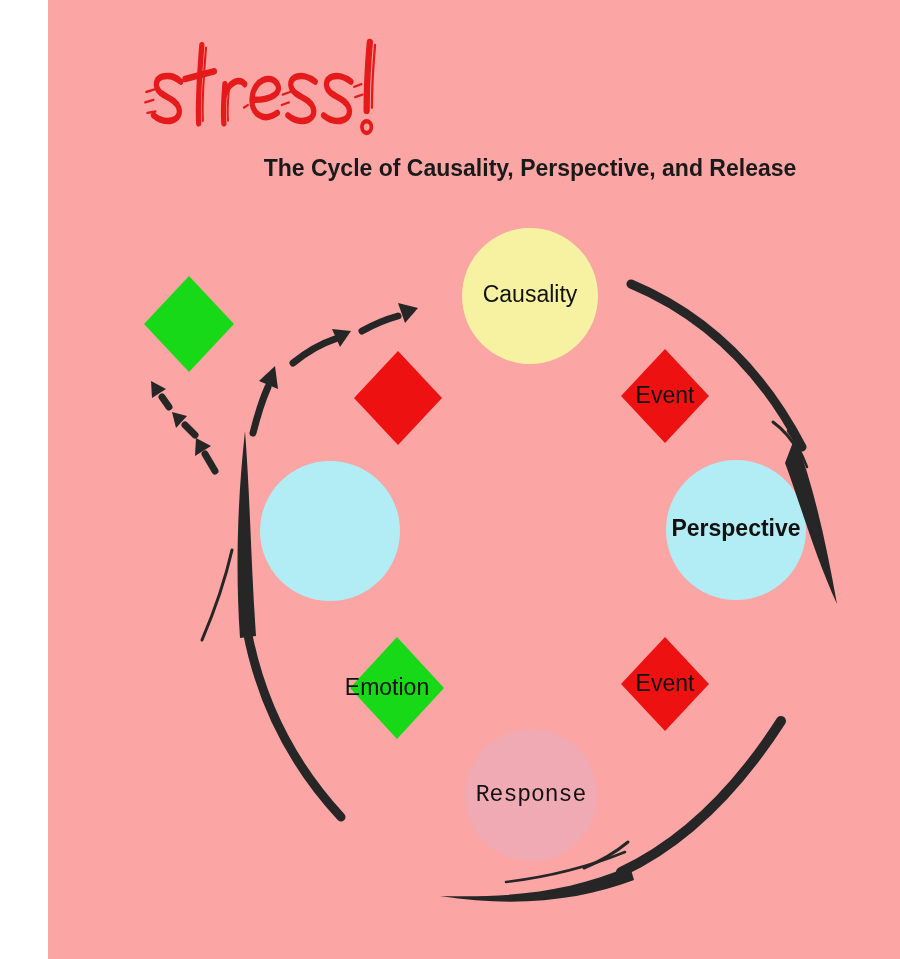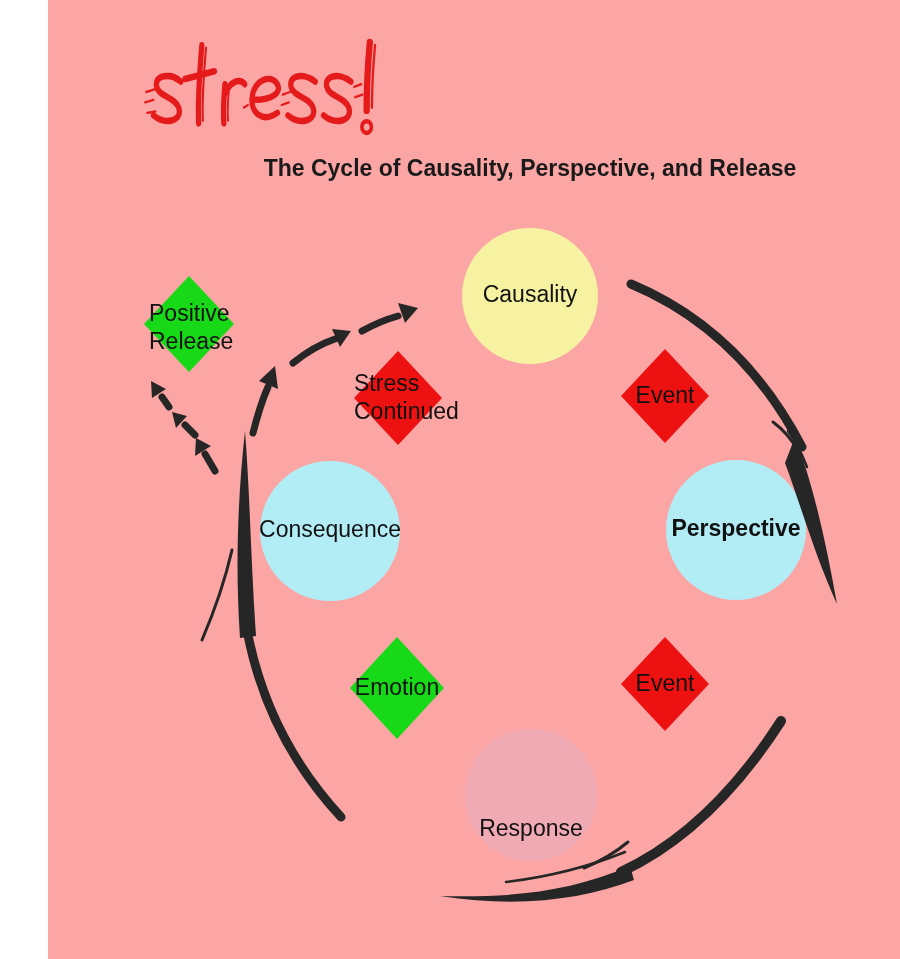--- a/index.html
+++ b/index.html
@@ -106,29 +106,20 @@
   <div class="subtitle">The Cycle of Causality, Perspective, and Release</div>
 
   <div class="label" style="left:482px;top:294px;">Causality</div>
 
   <div class="label" style="left:617px;top:395px;">Event</div>
 
   <div class="label" style="left:688px;top:528px;font-weight:bold;">Perspective</div>
 
   <div class="label" style="left:617px;top:683px;">Event</div>
 
-  <div class="label" style="left:483px;top:828px;">Response</div>
+  <div class="label" style="left:483px;top:795px;font-family:Liberation Mono, monospace;">Response</div>
 
-  <div class="label" style="left:349px;top:687px;">Emotion</div>
+  <div class="label" style="left:339px;top:687px;">Emotion</div>
 
-  <div class="label" style="left:282px;top:529px;">Consequence</div>
 
-  <div class="label left-anchored" style="left:306px;top:369px;">
-    <div>Stress</div>
-    <div>Continued</div>
-  </div>
 
-  <div class="label left-anchored" style="left:101px;top:299px;">
-    <div>Positive</div>
-    <div>Release</div>
-  </div>
 
 </div>
 
 </body></html>

